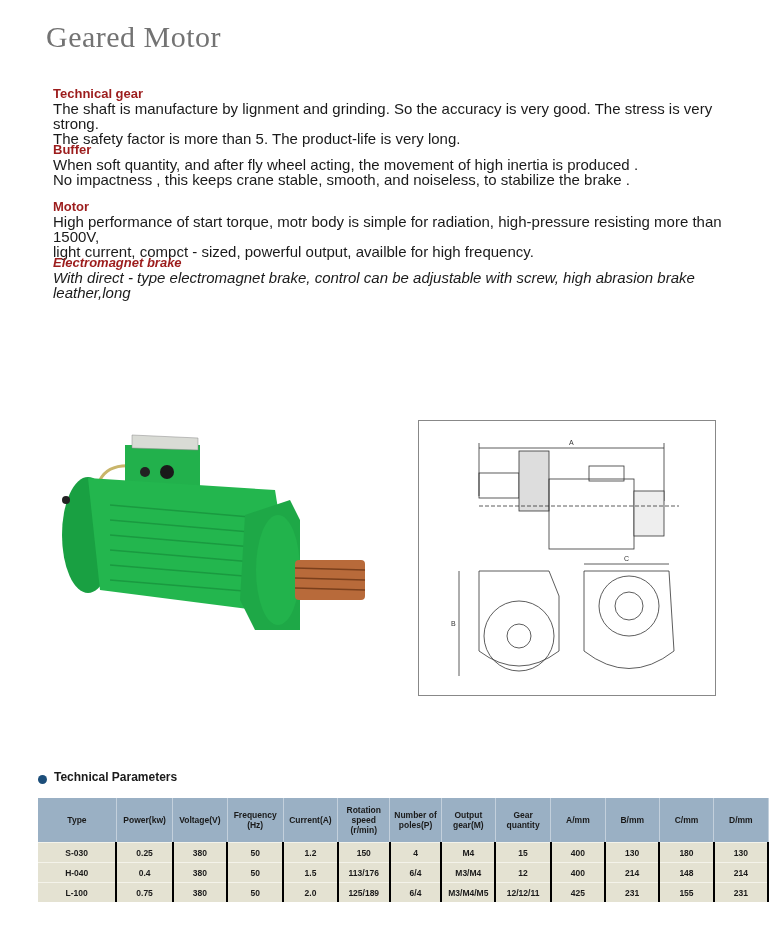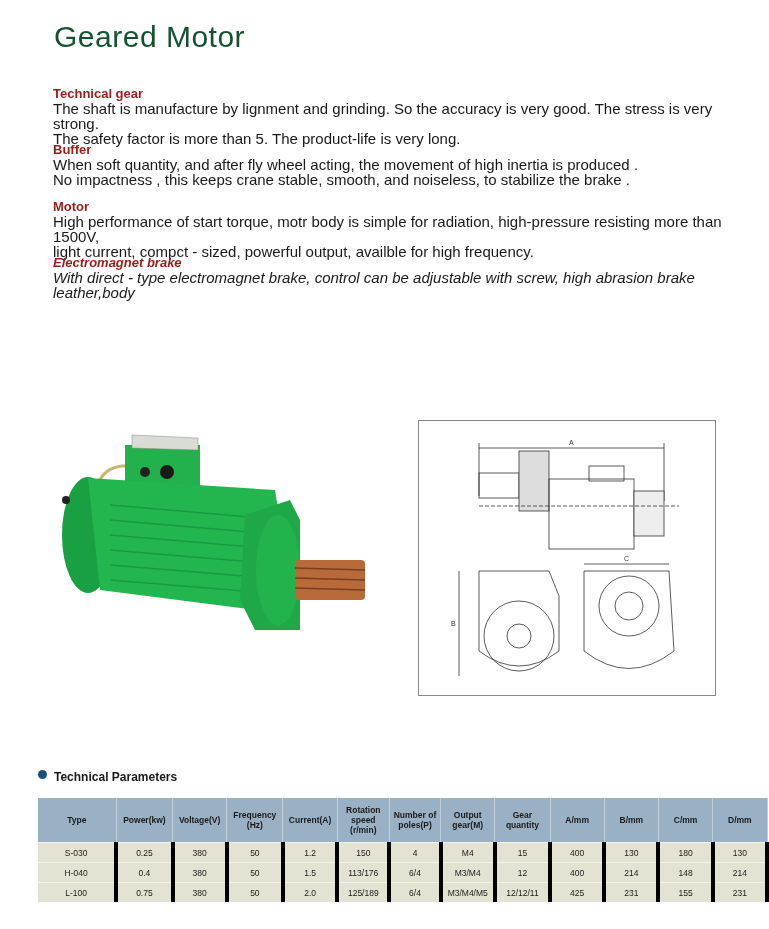--- a/index.html
+++ b/index.html
@@ -1,27 +1,27 @@
 <!DOCTYPE html>
 <html><head>
 <meta charset="utf-8">
 <style>
   html, body { margin:0; padding:0; background:#ffffff; }
   body { width:769px; height:929px; position:relative; overflow:hidden; font-family:"Liberation Sans", sans-serif; color:#1a1a1a; }
-  .title { position:absolute; left:54px; top:20px; font-family:Liberation Sans, sans-serif; font-size:30px; color:#14532d; letter-spacing:0.5px; }
+  .title { position:absolute; left:46px; top:20px; font-family:Liberation Serif, serif; font-size:30px; color:#737373; letter-spacing:0.5px; }
   .section { position:absolute; left:53px; width:690px; }
   .sec-h { font-weight:bold; color:#9c1c1c; font-size:13px; line-height:14px; }
   .sec-b { font-size:15px; line-height:15px; color:#1a1a1a; }
   .photo { position:absolute; left:50px; top:420px; width:330px; height:215px; }
   .drawing { position:absolute; left:418px; top:420px; width:296px; height:274px; border:1px solid #888; background:#fff; }
-  .tp-head { position:absolute; left:38px; top:770px; font-size:12px; font-weight:bold; color:#1a1a1a; display:flex; align-items:flex-start; }
+  .tp-head { position:absolute; left:38px; top:770px; font-size:12px; font-weight:bold; color:#1a1a1a; display:flex; align-items:flex-end; }
   .tp-dot { width:9px; height:9px; border-radius:50%; background:#1c4e7a; margin-right:7px; }
   table.params { position:absolute; left:38px; top:798px; width:731px; border-collapse:collapse; table-layout:fixed; font-size:8.5px; }
   table.params th { background:#9ab0c4; color:#1a1a1a; font-weight:bold; height:44px; border-right:1px solid #c3d0dc; padding:0 2px; text-align:center; line-height:10px; }
-  table.params td { background:#e4e2d2; height:17px; text-align:center; font-weight:normal; border-top:1px solid #f4f3ea; border-right:4px solid #000000; }
+  table.params td { background:#e4e2d2; height:17px; text-align:center; font-weight:bold; border-top:1px solid #f4f3ea; border-right:2px solid #000000; }
 </style>
 </head>
 <body>
 
 <div class="title">Geared Motor</div>
 
 <div class="section" style="top:87px;">
   <div class="sec-h">Technical gear</div>
   <div class="sec-b">The shaft is manufacture by lignment and grinding. So the accuracy is very good. The stress is very strong.</div>
   <div class="sec-b">The safety factor is more than 5. The product-life is very long.</div>
@@ -31,21 +31,21 @@
   <div class="sec-b">When soft quantity, and after fly wheel acting, the movement of high inertia is produced .</div>
   <div class="sec-b">No impactness , this keeps crane stable, smooth, and noiseless, to stabilize the brake .</div>
 </div>
 <div class="section" style="top:200px;">
   <div class="sec-h">Motor</div>
   <div class="sec-b">High performance of start torque, motr body is simple for radiation, high-pressure resisting more than 1500V,</div>
   <div class="sec-b">light current, compct - sized, powerful output, availble for high frequency.</div>
 </div>
 <div class="section" style="top:256px;font-style:italic;">
   <div class="sec-h">Electromagnet brake</div>
-  <div class="sec-b">With direct - type electromagnet brake, control can be adjustable with screw, high abrasion brake leather,body</div>
+  <div class="sec-b">With direct - type electromagnet brake, control can be adjustable with screw, high abrasion brake leather,long</div>
 </div>
 
 <svg class="photo" viewBox="0 0 330 215">
 
   <path d="M50 60 Q60 40 95 48" stroke="#c9b56a" stroke-width="3" fill="none"></path>
 
   <polygon points="75,25 150,25 150,70 75,70" fill="#22b14c"></polygon>
   <polygon points="82,15 148,18 148,30 82,28" fill="#d9dbd5" stroke="#888" stroke-width="0.5"></polygon>
   <circle cx="95" cy="52" r="5" fill="#222"></circle>
   <circle cx="117" cy="52" r="7" fill="#1a1a1a"></circle>

